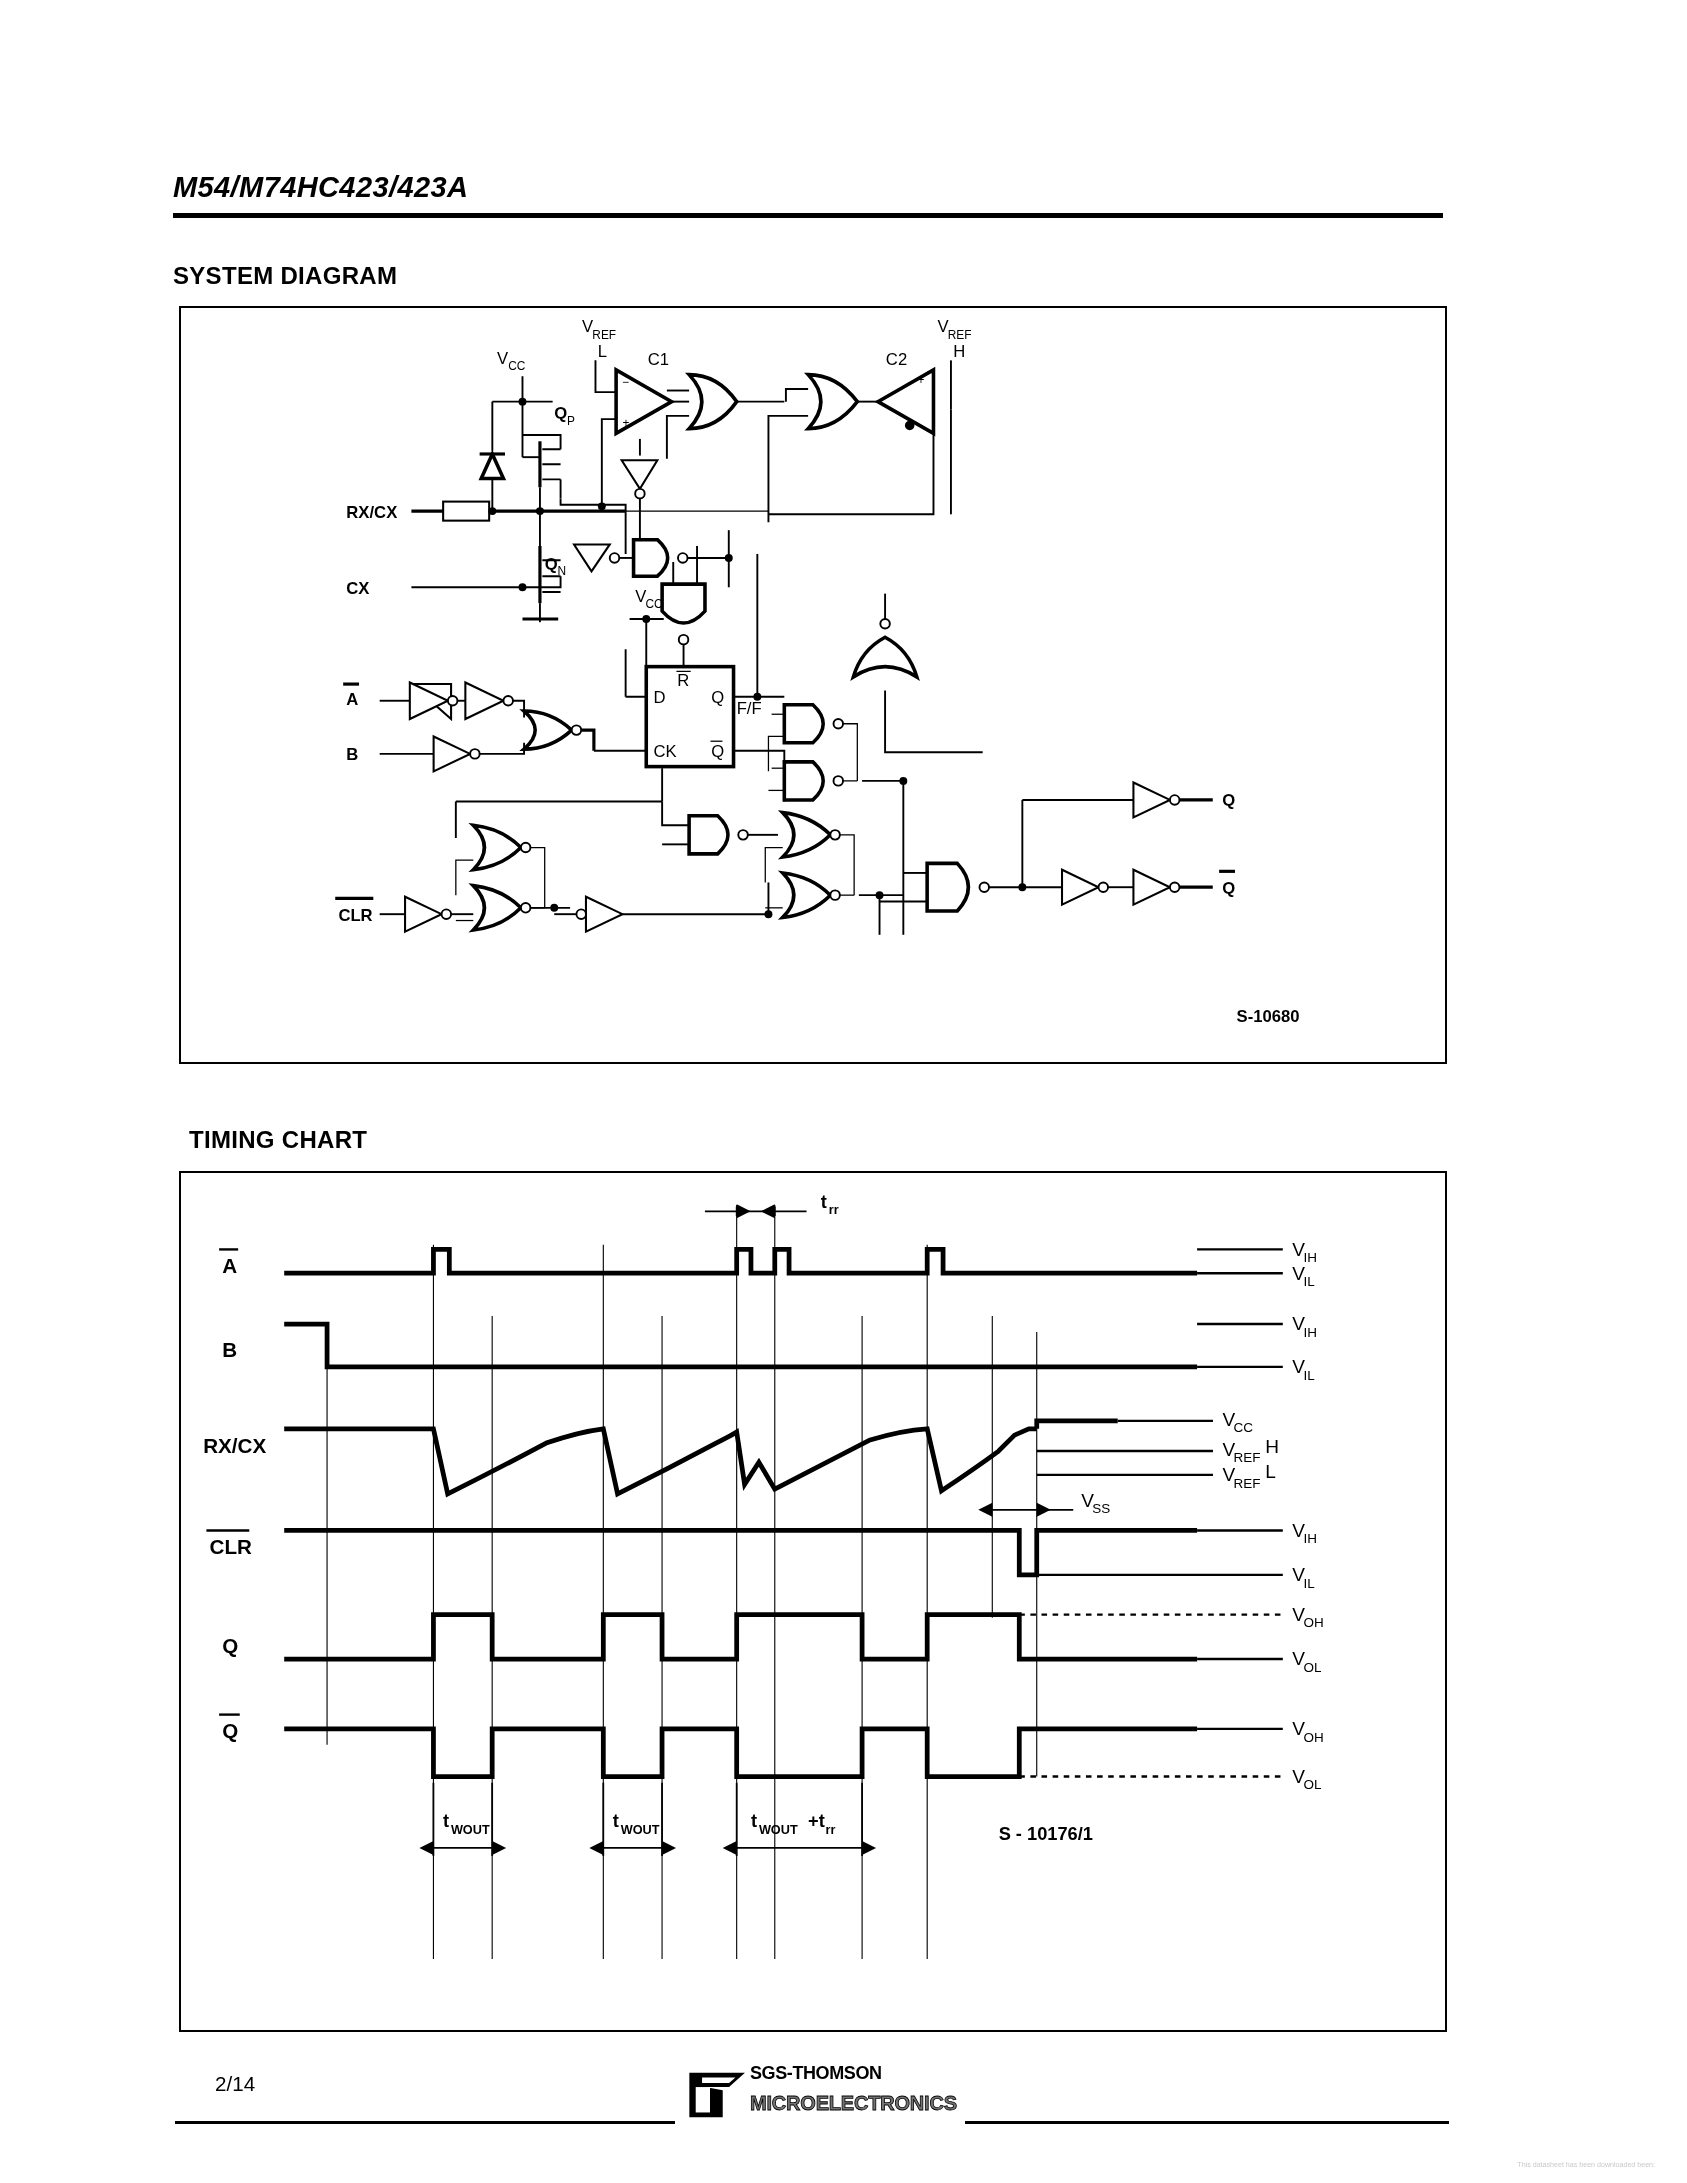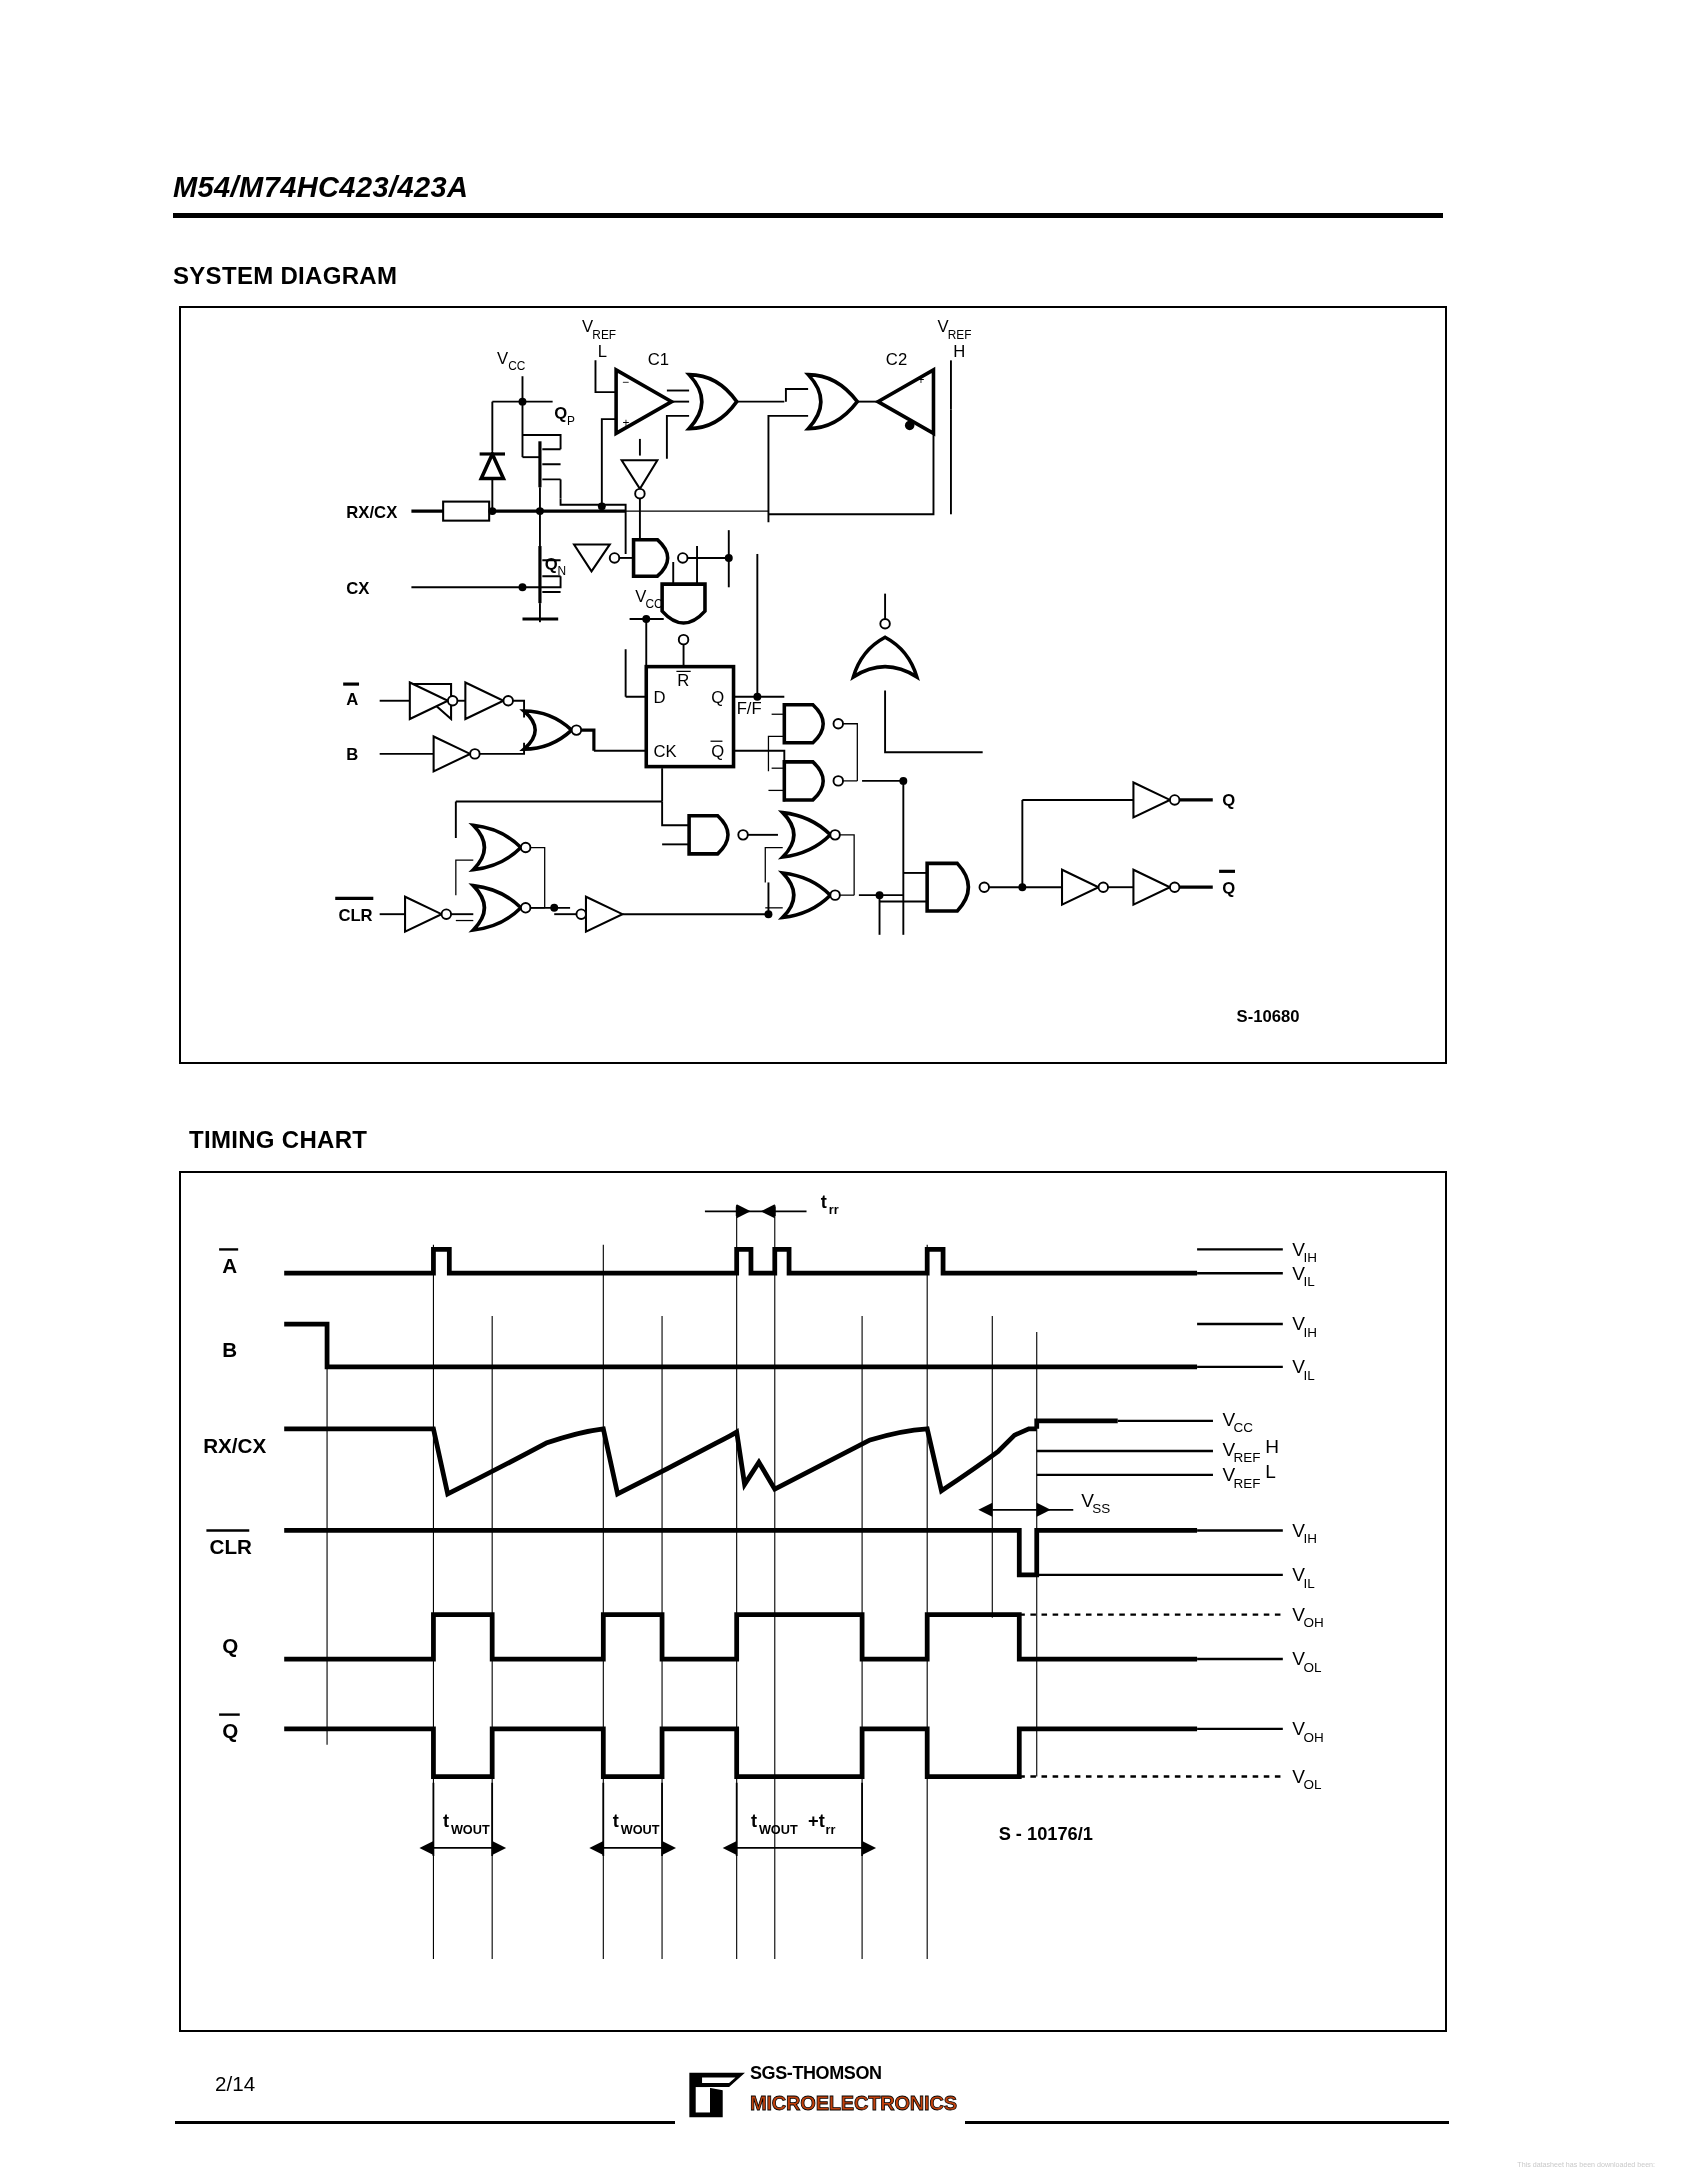--- a/index.html
+++ b/index.html
@@ -31,21 +31,21 @@
 
   svg{display:block;}
 
   
   #page-number{position:absolute;left:175px;top:2072px;font-size:20.6px;margin-left:40px;}
   #footer-rule{position:absolute;left:175px;top:2121px;width:500px;height:3.2px;background:#000;}
   #footer-rule-right{position:absolute;left:965px;top:2121px;width:484px;height:3.2px;background:#000;}
   #footer-logo{position:absolute;left:683px;top:2063px;width:278px;height:64px;}
   #brand-name{position:absolute;left:750px;top:2064px;font-size:18px;font-weight:bold;letter-spacing:-0.4px;line-height:1.02;}
   #brand-sub{position:absolute;left:750px;top:2092px;font-size:20px;font-weight:bold;letter-spacing:-0.2px;
-     -webkit-text-stroke:0.8px #000;color:#c2410c;}
+     -webkit-text-stroke:0.8px #000;color:#737373;}
   #watermark{position:absolute;right:32px;bottom:14.3px;font-size:7.1px;color:#c9c9c9;}
 </style>
 </head>
 <body>
 
 <div class="page">
 
   <div id="doc-title">M54/M74HC423/423A</div>
   <div id="header-rule"></div>
 

